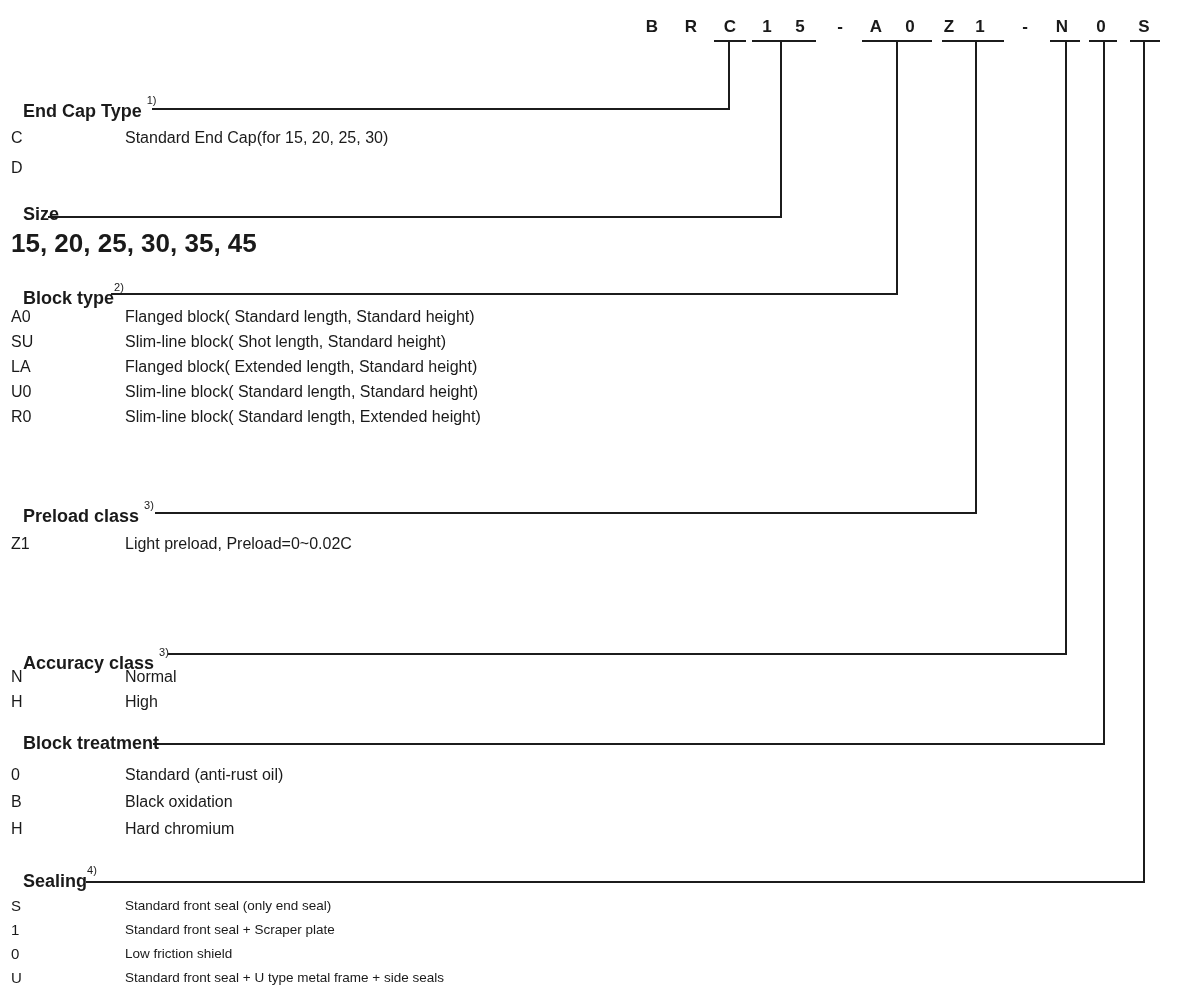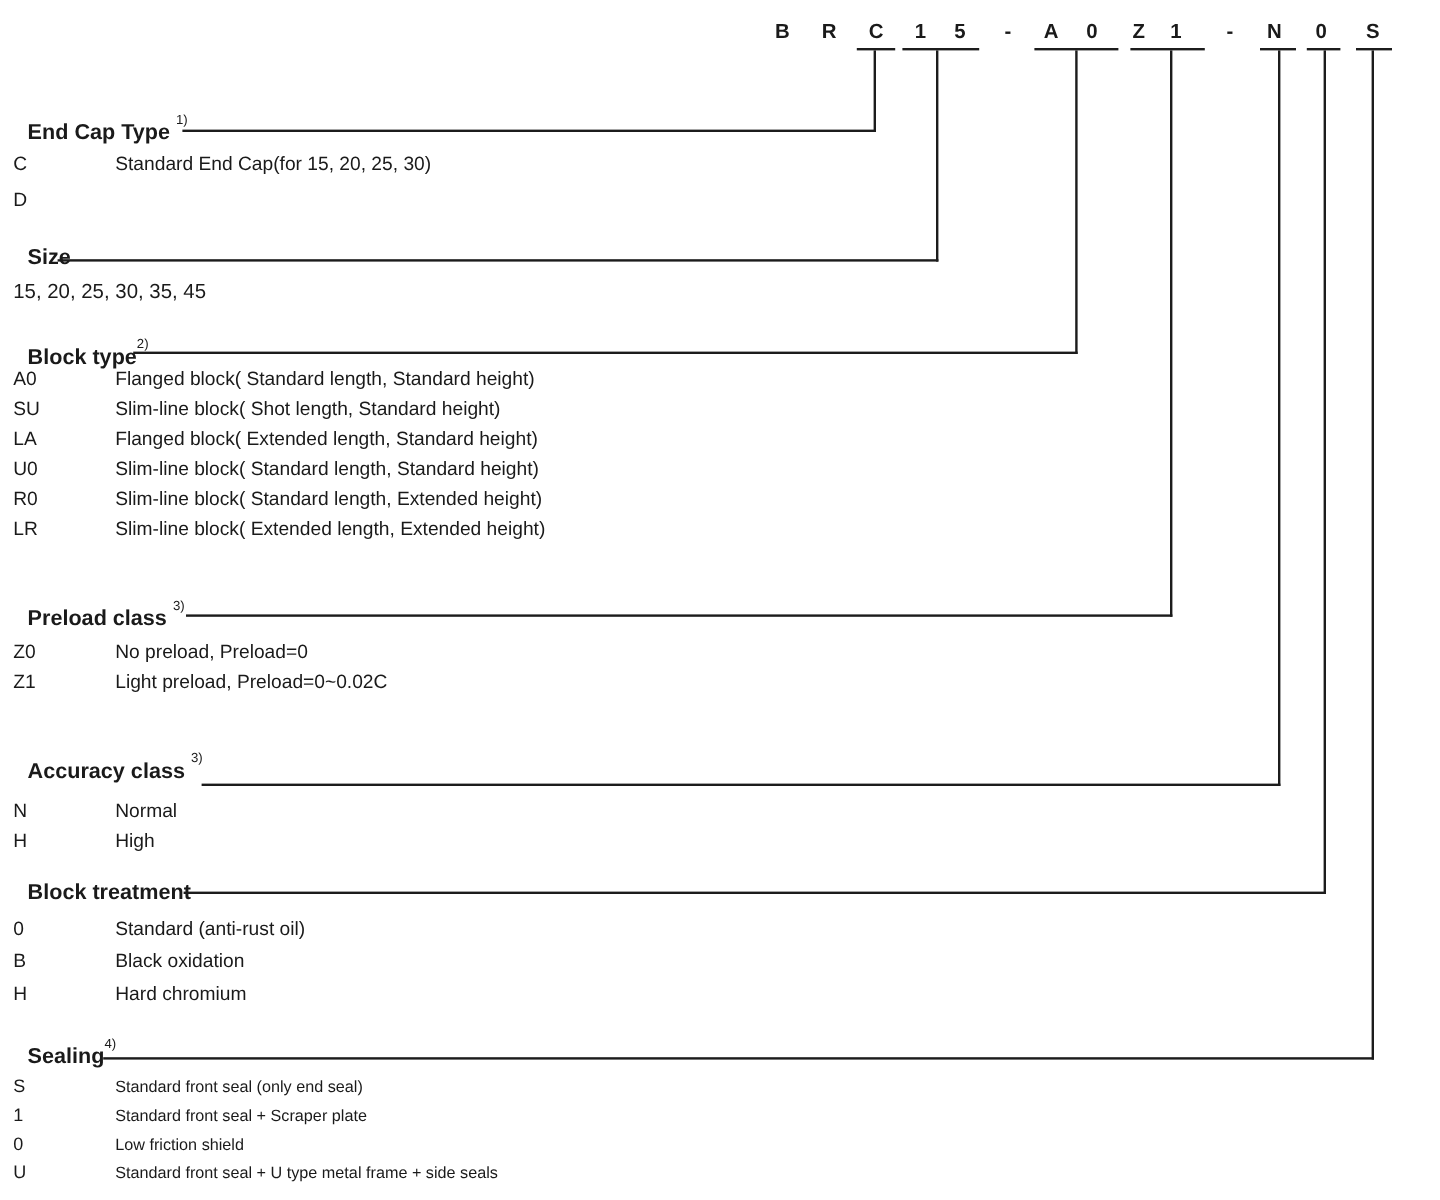--- a/index.html
+++ b/index.html
@@ -15,24 +15,24 @@
   .v-line { position:absolute; width:2px; background:#1c1c1c; }
   .heading {
     position:absolute; left:9px; font-weight:bold; font-size:18px;
     white-space:nowrap; line-height:21px;margin-left:14px;
   }
   .fn { font-size:11px; font-weight:normal; position:relative; top:-6px; }
   .fn.sp { margin-left:5px; }
   .rows { position:absolute; left:11px; width:820px; font-size:16px; }
   .row { display:flex; }
   .code { width:85px; flex:none; }
-  .desc { white-space:nowrap; }
+  .desc { white-space:nowrap;margin-left:29px; }
   .rows.small { font-size:13.5px; }
   .rows.small .code { font-size:15px; }
-  .size-values { position:absolute; left:11px; font-size:17px; line-height:28px; white-space:nowrap; }
+  .size-values { position:absolute; left:11px; font-size:26px; line-height:28px; white-space:nowrap;font-weight:bold; }
 </style>
 </head>
 <body>
 
 <div class="canvas">
 
   <div>
     <span class="code-char" style="left:652px">B</span>
     <span class="code-char" style="left:691px">R</span>
     <span class="code-char" style="left:730px">C</span>
@@ -108,41 +108,33 @@
       <span class="desc">Flanged block( Extended length, Standard height)</span>
     </div>
     <div class="row">
       <span class="code">U0</span>
       <span class="desc">Slim-line block( Standard length, Standard height)</span>
     </div>
     <div class="row">
       <span class="code">R0</span>
       <span class="desc">Slim-line block( Standard length, Extended height)</span>
     </div>
-    <div class="row">
-      <span class="code">LR</span>
-      <span class="desc">Slim-line block( Extended length, Extended height)</span>
-    </div>
   </div>
 
   <div class="heading" style="top:501px">
     <span>Preload class</span><sup class="fn sp">3)</sup>
   </div>
   <div class="rows" style="top:531px; line-height:25px">
     <div class="row">
-      <span class="code">Z0</span>
-      <span class="desc">No preload, Preload=0</span>
-    </div>
-    <div class="row">
       <span class="code">Z1</span>
       <span class="desc">Light preload, Preload=0~0.02C</span>
     </div>
   </div>
 
-  <div class="heading" style="top:628px">
+  <div class="heading" style="top:648px">
     <span>Accuracy class</span><sup class="fn sp">3)</sup>
   </div>
   <div class="rows" style="top:664px; line-height:25px">
     <div class="row">
       <span class="code">N</span>
       <span class="desc">Normal</span>
     </div>
     <div class="row">
       <span class="code">H</span>
       <span class="desc">High</span>

